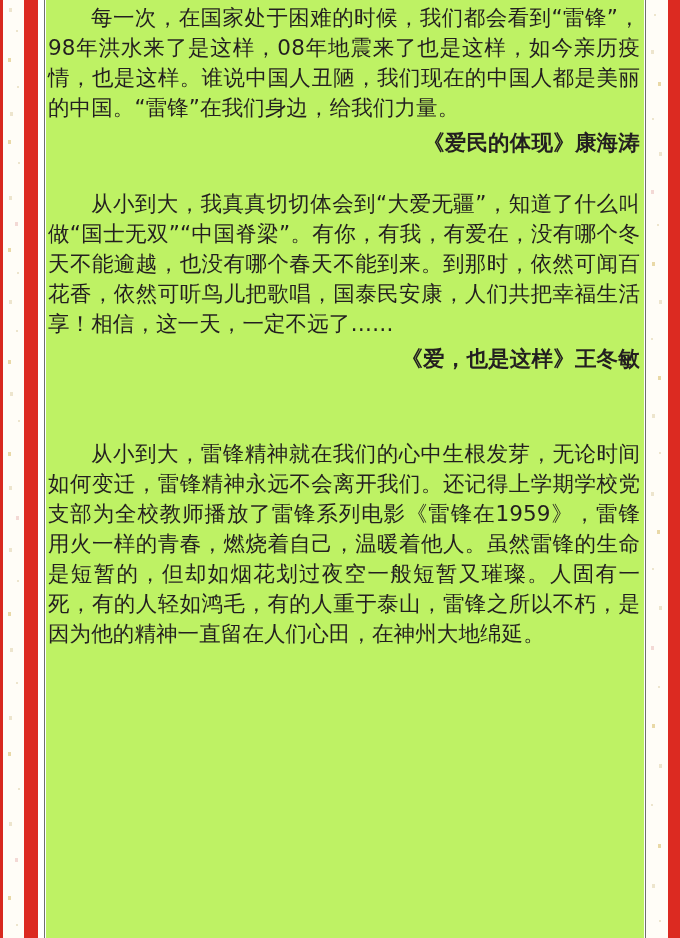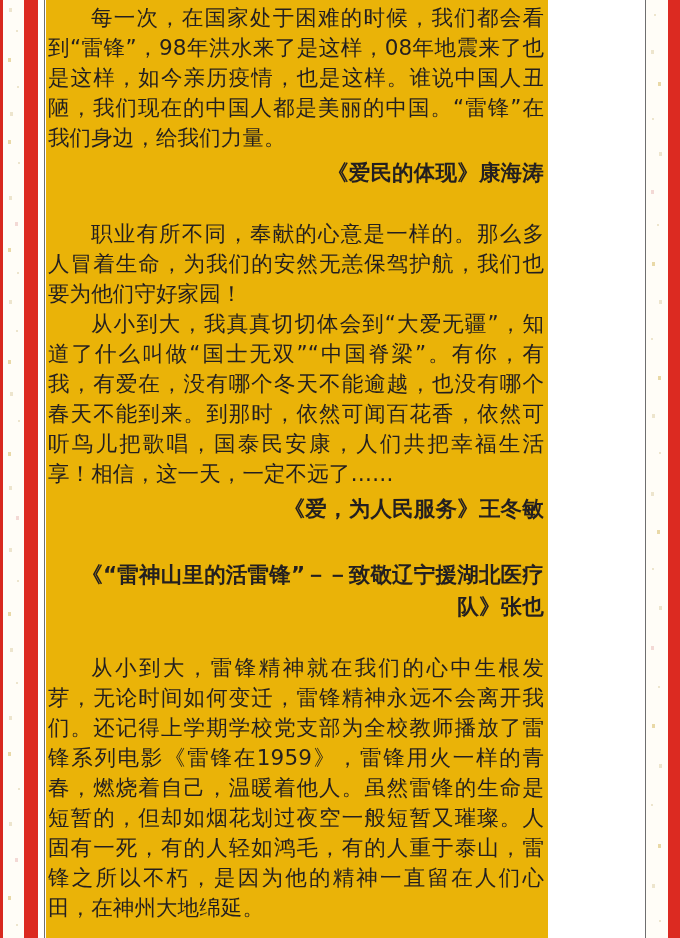--- a/index.html
+++ b/index.html
@@ -84,23 +84,23 @@
   }
   .fleck.warm { background: #e3cf92; }
   .fleck.pink { background: #f0cfcc; }
   .fleck.sm { width: 2px; height: 2px; }
 
   
   .content {
     position: absolute;
     left: 46px;
     top: 0;
-    width: 502px;
+    width: 598px;
     height: 938px;
-    background: #eab308;
+    background: #bef264;
     box-sizing: border-box;
     padding: 0 4px 0 2px;
   }
 
   .block { margin: 0; }
 
   p.para {
     margin: 0;
     font-size: 21.5px;
     line-height: 30px;
@@ -176,30 +176,28 @@
   <div class="content">
 
     <div class="block">
       <p class="para">每一次，在国家处于困难的时候，我们都会看到“雷锋”，98年洪水来了是这样，08年地震来了也是这样，如今亲历疫情，也是这样。谁说中国人丑陋，我们现在的中国人都是美丽的中国。“雷锋”在我们身边，给我们力量。</p>
       <div class="gap-sm"></div>
       <p class="signature">《爱民的体现》康海涛</p>
     </div>
     <div class="gap-block"></div>
 
     <div class="block">
-      <p class="para">职业有所不同，奉献的心意是一样的。那么多人冒着生命，为我们的安然无恙保驾护航，我们也要为他们守好家园！</p>
       <p class="para">从小到大，我真真切切体会到“大爱无疆”，知道了什么叫做“国士无双”“中国脊梁”。有你，有我，有爱在，没有哪个冬天不能逾越，也没有哪个春天不能到来。到那时，依然可闻百花香，依然可听鸟儿把歌唱，国泰民安康，人们共把幸福生活享！相信，这一天，一定不远了……</p>
       <div class="gap-sm"></div>
-      <p class="signature">《爱，为人民服务》王冬敏</p>
+      <p class="signature">《爱，也是这样》王冬敏</p>
     </div>
     <div class="gap-block"></div>
 
     <div class="block">
       <div class="gap-sm"></div>
-      <p class="signature">《“雷神山里的活雷锋”－－致敬辽宁援湖北医疗队》张也</p>
     </div>
     <div class="gap-block"></div>
 
     <div class="block">
       <p class="para">从小到大，雷锋精神就在我们的心中生根发芽，无论时间如何变迁，雷锋精神永远不会离开我们。还记得上学期学校党支部为全校教师播放了雷锋系列电影《雷锋在1959》，雷锋用火一样的青春，燃烧着自己，温暖着他人。虽然雷锋的生命是短暂的，但却如烟花划过夜空一般短暂又璀璨。人固有一死，有的人轻如鸿毛，有的人重于泰山，雷锋之所以不朽，是因为他的精神一直留在人们心田，在神州大地绵延。</p>
 
     </div>
 
   </div>
 

